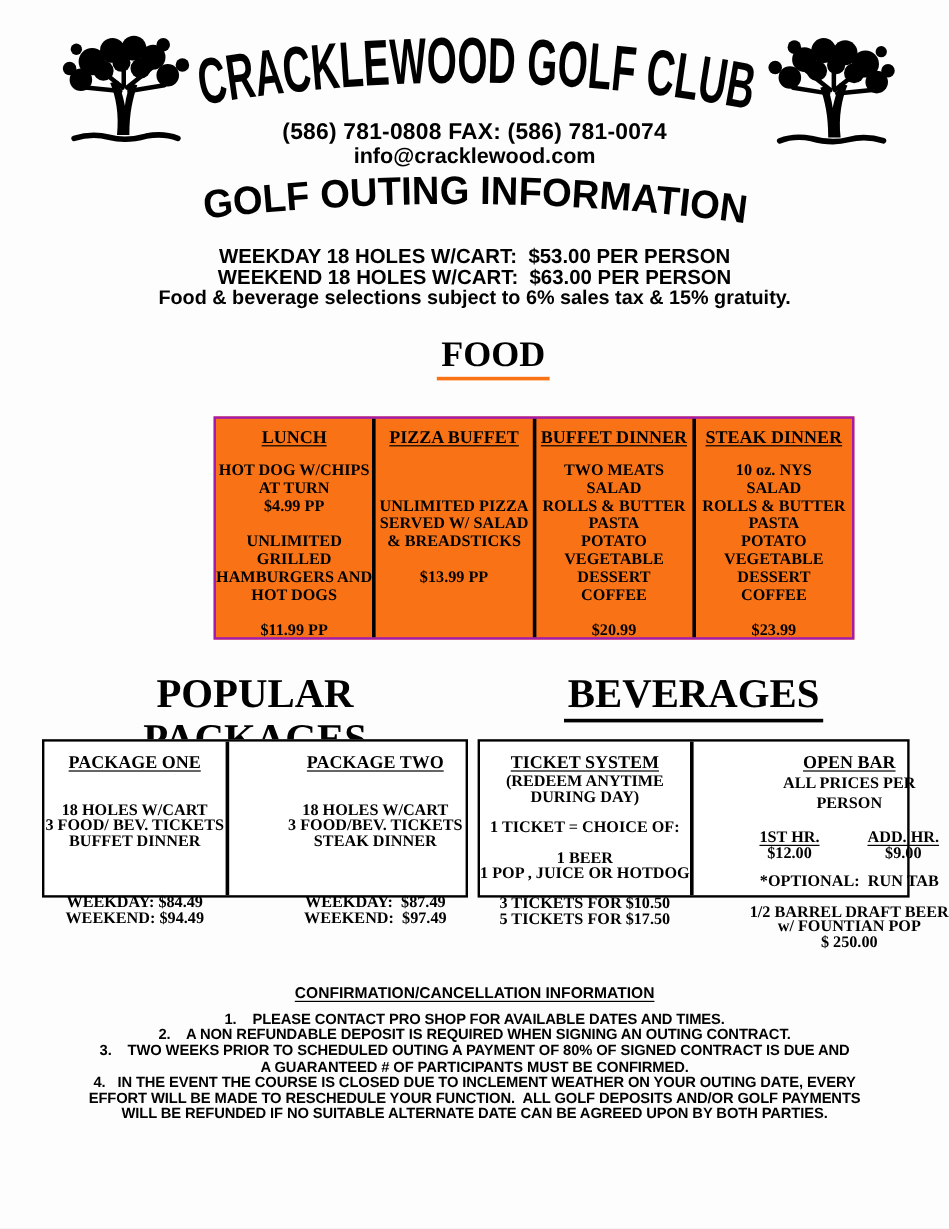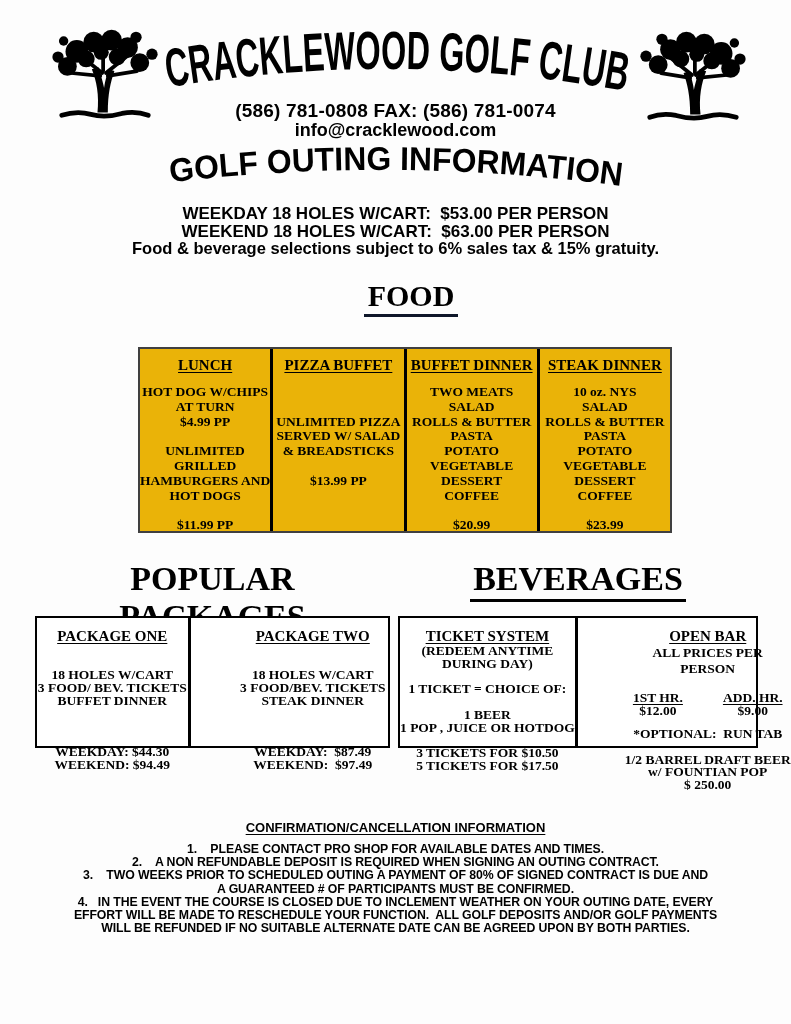--- a/index.html
+++ b/index.html
@@ -14,26 +14,26 @@
   .tree-right{transform:scaleX(-1);}
   .contact{font-size:19px;letter-spacing:.2px;}
   .email{font-size:18px;}
 
   
   .price-lines div{font-size:17px;line-height:17.5px;font-weight:bold;white-space:pre;}
   .price-lines div:last-child{font-size:16.5px;}
 
   
   .big-head{font-family:"Liberation Serif",serif;font-weight:bold;font-size:30px;}
-  .big-head span{display:inline-block;border-bottom:3px solid #0f172a;padding:0 4px 1px 4px;margin-left:31px;}
+  .big-head span{display:inline-block;border-bottom:3px solid #f97316;padding:0 4px 1px 4px;margin-left:31px;}
   .mid-head{font-family:"Liberation Serif",serif;font-weight:bold;font-size:34px;}
   .mid-head span{display:inline-block;border-bottom:3px solid #000;padding:0 3px 1px 3px;}
 
   
-  .food-table{display:flex;border:2px solid #404040;background:#eab308;}
+  .food-table{display:flex;border:2px solid #a21caf;background:#f97316;margin-left:40px;}
   .food-col{flex:1;border-right:3px solid #000;padding-top:8px;text-align:center;
             font-family:"Liberation Serif",serif;font-weight:bold;font-size:13.5px;}
   .food-col:last-child{border-right:none;}
   .col-head{font-size:15px;text-decoration:underline;text-underline-offset:2px;margin-bottom:11px;}
   .lines div{line-height:14.8px;white-space:pre;}
 
   
   .box{display:flex;border:2px solid #000;background:#fff;height:132px;box-sizing:border-box;}
   .box-col{flex:1;border-right:3px solid #000;padding-top:10px;text-align:center;
            font-family:"Liberation Serif",serif;font-weight:bold;font-size:13.5px;}
@@ -221,21 +221,21 @@
   <div class="abs box" style="left:35px;top:616px;width:355px;">
     <div class="box-col">
       <div class="box-head gap24">PACKAGE ONE</div>
       <div class="lines">
           <div>18 HOLES W/CART</div>
           <div>3 FOOD/ BEV. TICKETS</div>
           <div>BUFFET DINNER</div>
           <div>&nbsp;</div>
           <div>&nbsp;</div>
           <div>&nbsp;</div>
-          <div>WEEKDAY: $44.30</div>
+          <div>WEEKDAY: $84.49</div>
           <div>WEEKEND: $94.49</div>
         </div>
     </div>
     <div class="box-col">
       <div class="box-head gap24">PACKAGE TWO</div>
       <div class="lines">
           <div>18 HOLES W/CART</div>
           <div>3 FOOD/BEV. TICKETS</div>
           <div>STEAK DINNER</div>
           <div>&nbsp;</div>

